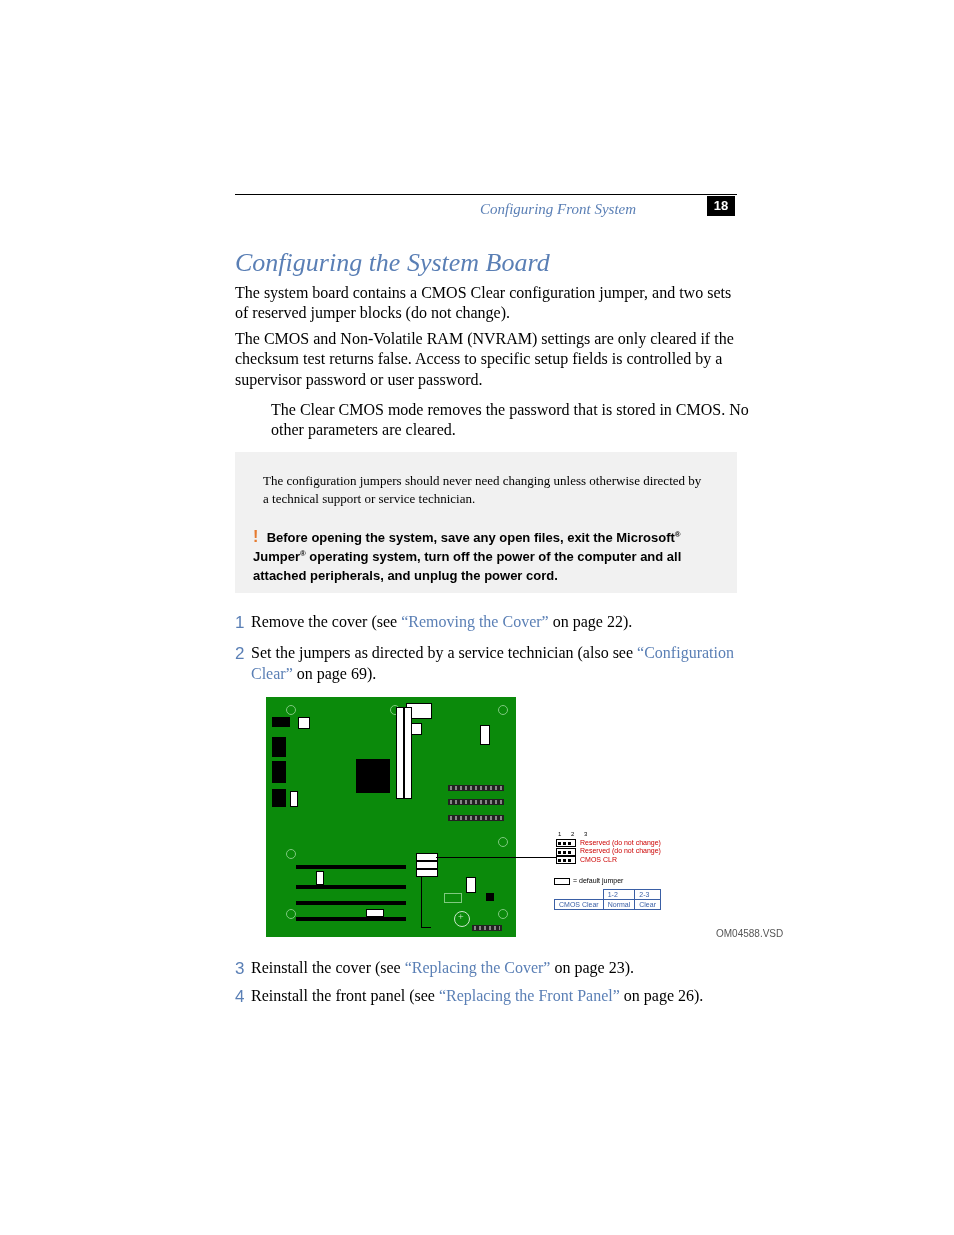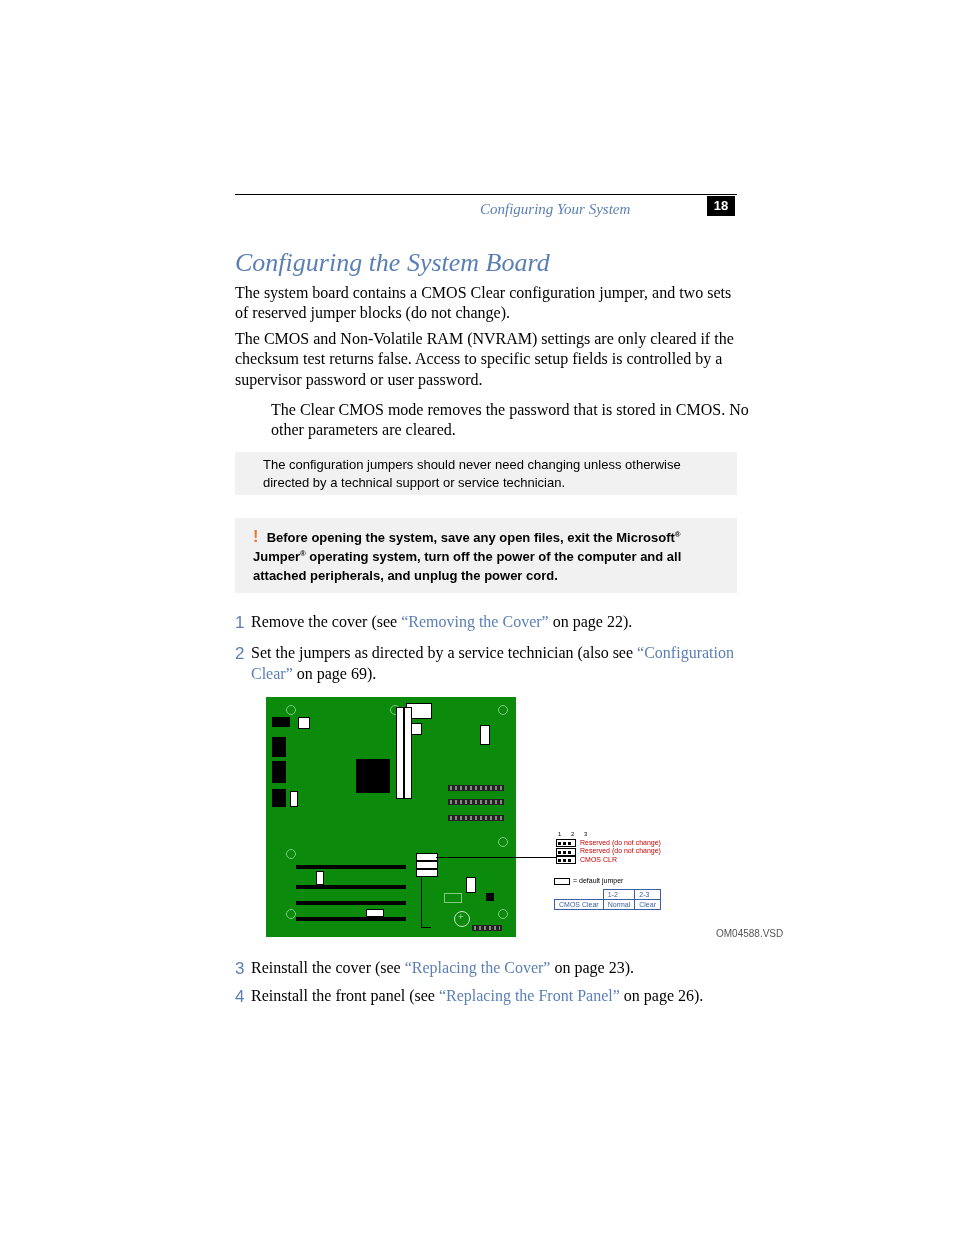--- a/index.html
+++ b/index.html
@@ -5,21 +5,21 @@
   html,body{margin:0;padding:0;background:#fff;}
   .page{width:954px;height:1235px;position:relative;font-family:Georgia,'Times New Roman',serif;color:#000;}
   .rule{position:absolute;left:235px;top:194px;width:502px;border-top:1px solid #000;}
   .running{position:absolute;left:480px;top:201px;font-style:italic;color:#5a7fb5;font-size:15px;}
   .pgbox{position:absolute;left:707px;top:196px;width:28px;height:20px;background:#000;color:#fff;font-family:Arial,Helvetica,sans-serif;font-size:13px;font-weight:bold;text-align:center;line-height:20px;}
   .h1{position:absolute;left:235px;top:248px;font-style:italic;color:#5a7fb5;font-size:26px;font-family:Georgia,serif;}
   .body{position:absolute;left:235px;width:502px;font-size:16px;line-height:1.28;}
   .p1{top:283px;}
   .p2{top:329px;}
   .p3{top:400px;margin-left:36px;}
-  .note{position:absolute;left:235px;top:452px;width:502px;background:#f1f1f1;padding:4px 28px;box-sizing:border-box;font-family:Liberation Sans, sans-serif;font-size:13px;line-height:1.35;}
+  .note{position:absolute;left:235px;top:452px;width:502px;background:#f1f1f1;padding:20px 28px;box-sizing:border-box;font-family:Liberation Serif, serif;font-size:13px;line-height:1.35;}
   .warn{position:absolute;left:235px;top:518px;width:502px;background:#f1f1f1;padding:8px 18px 8px 18px;box-sizing:border-box;font-family:Arial,Helvetica,sans-serif;font-size:13px;line-height:1.4;}
   .warn .bang{color:#e67a2e;font-weight:bold;font-size:16px;display:inline-block;width:10px;}
   .ol{position:absolute;left:235px;width:502px;}
   .li{position:relative;margin-bottom:10px;font-size:16px;line-height:1.3;}
   .num{position:absolute;left:0;top:0;color:#5a7fb5;font-family:Arial,Helvetica,sans-serif;font-size:17px;}
   .litxt{margin-left:16px;}
   .link{color:#5a7fb5;}
   .s1{top:612px;}
   .s2{top:643px;}
   .s3{top:958px;}
@@ -48,21 +48,21 @@
   .defj .jb{display:inline-block;width:14px;height:5px;border:1px solid #000;background:#fff;vertical-align:middle;margin-right:3px;}
   .pinlabels{position:absolute;left:292px;top:134px;font-family:Arial,Helvetica,sans-serif;font-size:6px;letter-spacing:4px;color:#000;}
   .vsd{position:absolute;left:716px;top:928px;font-family:Liberation Sans, sans-serif;font-size:10px;color:#555;}
   sup{font-size:0.6em;}
 </style>
 </head>
 <body>
 
 <div class="page">
   <div class="rule"></div>
-  <div class="running">Configuring Your System</div>
+  <div class="running">Configuring Front System</div>
   <div class="pgbox">18</div>
 
   <div class="h1">Configuring the System Board</div>
 
   <div class="body p1">The system board contains a CMOS Clear configuration jumper, and two sets of reserved jumper blocks (do not change).</div>
   <div class="body p2">The CMOS and Non-Volatile RAM (NVRAM) settings are only cleared if the checksum test returns false. Access to specific setup fields is controlled by a supervisor password or user password.</div>
   <div class="body p3">The Clear CMOS mode removes the password that is stored in CMOS. No other parameters are cleared.</div>
 
   <div class="note">The configuration jumpers should never need changing unless otherwise directed by a technical support or service technician.</div>
 

